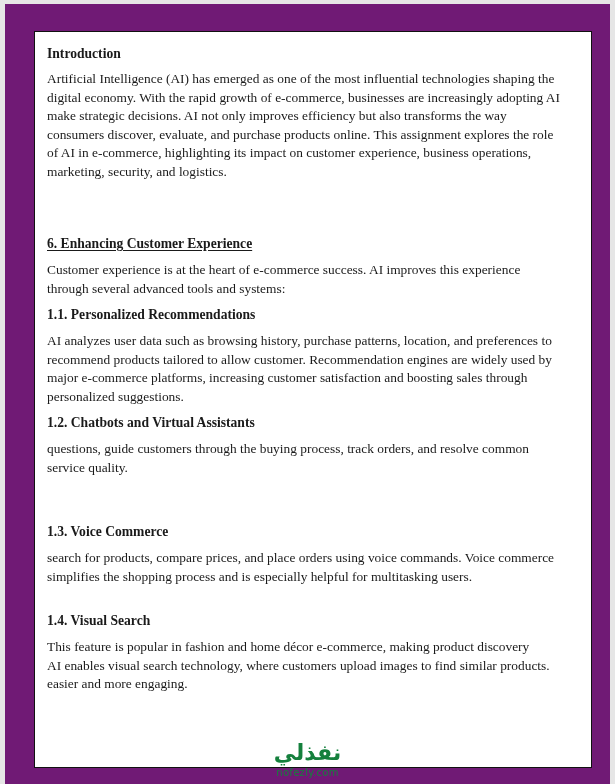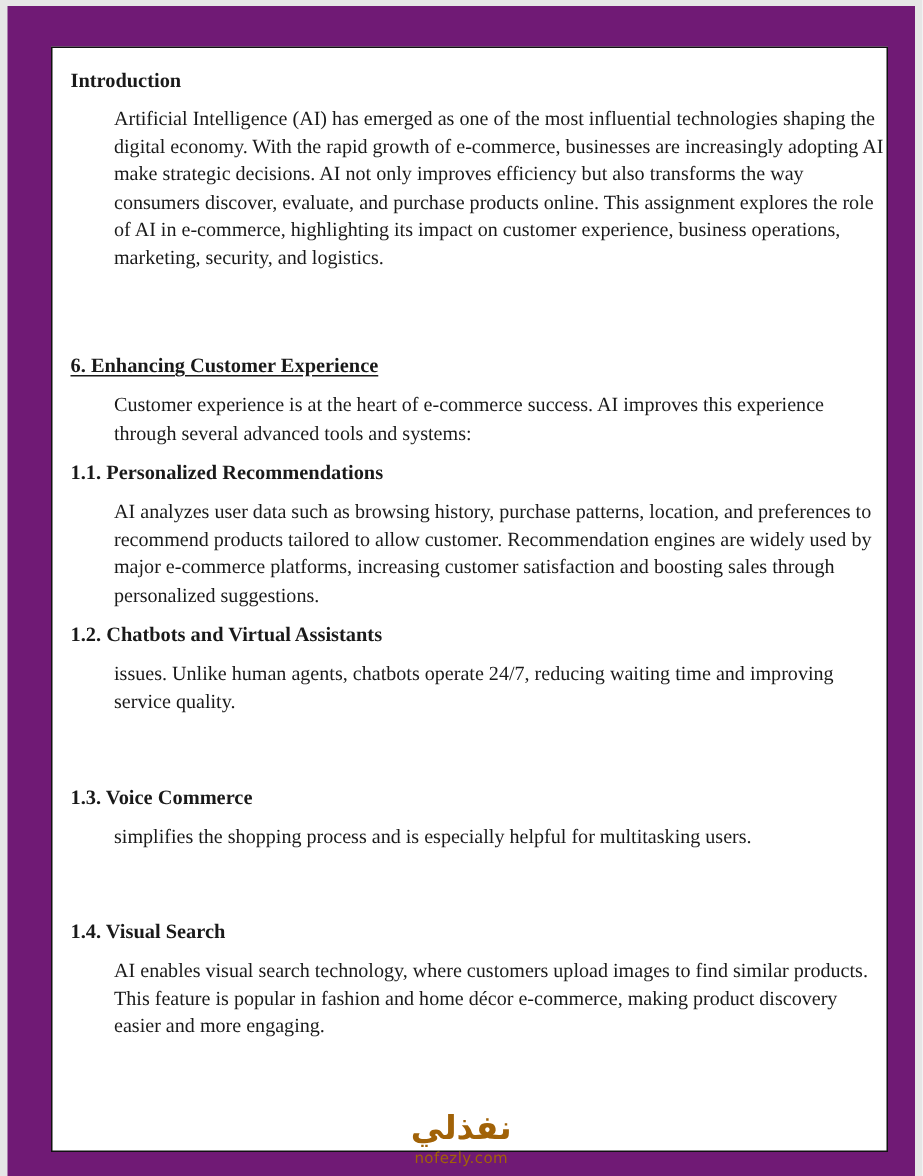--- a/index.html
+++ b/index.html
@@ -22,23 +22,23 @@
   .content {
     position: absolute; left: 12px; top: 0; width: 540px;
   }
   .h {
     position: absolute; left: 0; font-weight: bold; font-size: 13.6px; line-height: 18px; white-space: nowrap;
   }
   .h.u { text-decoration: underline; text-underline-offset: 2px; text-decoration-thickness: 1.2px; }
   .p {
     position: absolute; left: 0; width: 540px; font-size: 13.4px; line-height: 18.6px;
   }
-  .p span { display: block; white-space: nowrap; margin-left: 29px; }
+  .p span { display: block; white-space: nowrap; }
   .wm {
-    position: absolute; left: 0; width: 615px; text-align: center; color: #a16207;
+    position: absolute; left: 0; width: 615px; text-align: center; color: #15803d;
   }
   .wm-ar { top: 742px; font-family: "DejaVu Sans", sans-serif; font-size: 22px; font-weight: bold; line-height: 22px; }
   .wm-en { top: 767px; font-family: "DejaVu Sans", sans-serif; font-size: 10px; line-height: 12px; letter-spacing: 0.3px; }
 </style>
 </head>
 <body>
 
 <div class="page">
   <div class="frame">
     <div class="content">
@@ -62,33 +62,34 @@
       <div class="h" style="top:274px">1.1. Personalized Recommendations</div>
       <div class="p" style="top:300px">
         <span>AI analyzes user data such as browsing history, purchase patterns, location, and preferences to</span>
         <span>recommend products tailored to allow customer. Recommendation engines are widely used by</span>
         <span>major e-commerce platforms, increasing customer satisfaction and boosting sales through</span>
         <span>personalized suggestions.</span>
       </div>
 
       <div class="h" style="top:382px">1.2. Chatbots and Virtual Assistants</div>
       <div class="p" style="top:408px">
-        <span>issues. Unlike human agents, chatbots operate 24/7, reducing waiting time and improving</span>
+        <span>questions, guide customers through the buying process, track orders, and resolve common</span>
         <span>service quality.</span>
       </div>
 
       <div class="h" style="top:491px">1.3. Voice Commerce</div>
       <div class="p" style="top:517px">
+        <span>search for products, compare prices, and place orders using voice commands. Voice commerce</span>
         <span>simplifies the shopping process and is especially helpful for multitasking users.</span>
       </div>
 
       <div class="h" style="top:580px">1.4. Visual Search</div>
       <div class="p" style="top:606px">
+        <span>This feature is popular in fashion and home décor e-commerce, making product discovery</span>
         <span>AI enables visual search technology, where customers upload images to find similar products.</span>
-        <span>This feature is popular in fashion and home décor e-commerce, making product discovery</span>
         <span>easier and more engaging.</span>
       </div>
 
     </div>
   </div>
 </div>
 
 <div class="wm wm-ar">نفذلي</div>
 <div class="wm wm-en">nofezly.com</div>
 

